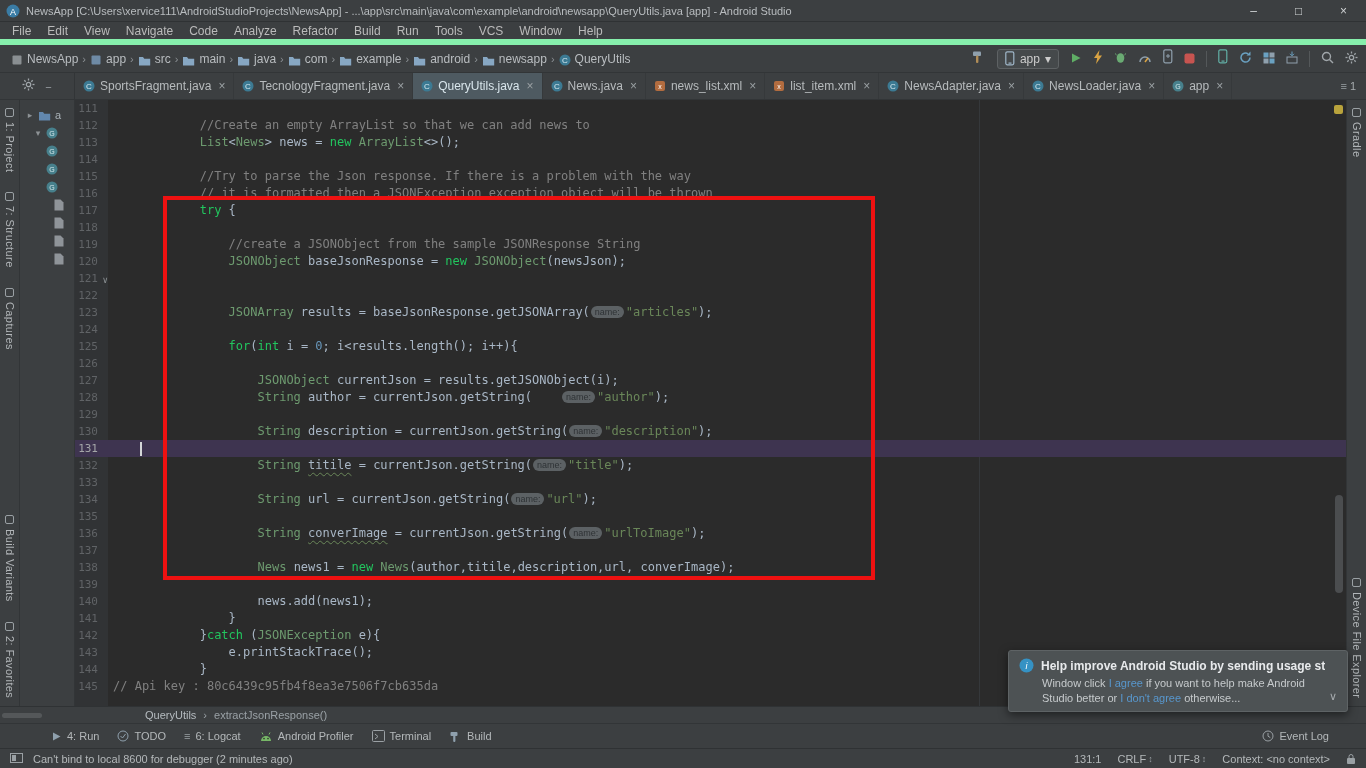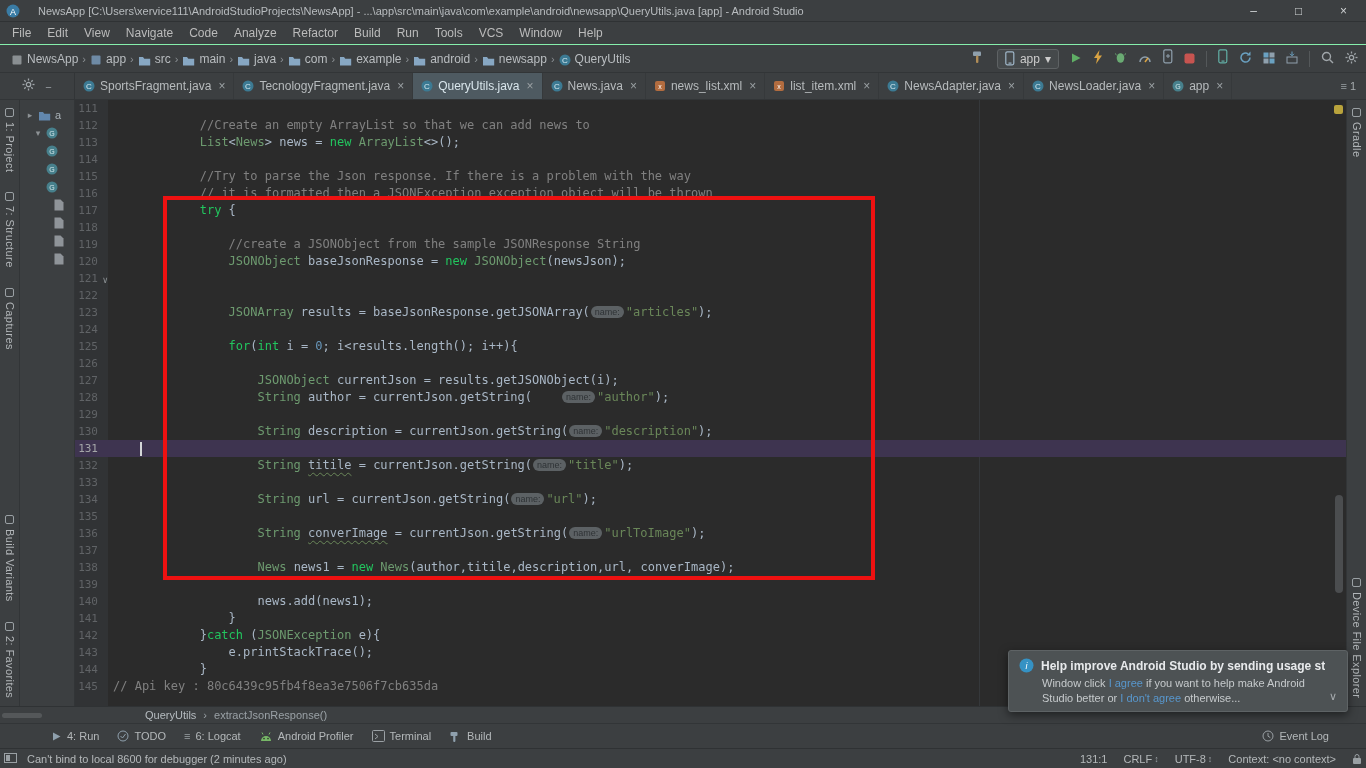--- a/index.html
+++ b/index.html
@@ -4,27 +4,27 @@
 <style>
   *{margin:0;padding:0;box-sizing:border-box}
   html,body{width:1366px;height:768px;overflow:hidden;background:#2b2b2b;
     font-family:"Liberation Sans",sans-serif;-webkit-font-smoothing:antialiased}
   .app{position:relative;width:1366px;height:768px;display:flex;flex-direction:column;
     background:#2b2b2b;color:#bbbec1;overflow:hidden}
 
   
   .titlebar{height:22px;background:#3c3f41;border-bottom:1px solid #2f3234;
     display:flex;align-items:center;padding-left:6px;font-size:11px;color:#b8bcbf;flex:none}
-  .title-text{margin-left:18px;white-space:nowrap;overflow:hidden}
+  .title-text{margin-left:6px;white-space:nowrap;overflow:hidden}
   .win-controls{margin-left:auto;display:flex;height:100%}
   .win-btn{width:45px;display:flex;align-items:center;justify-content:center;
     font-size:12px;color:#cfd2d4}
 
   
-  .menubar{height:23px;background:#3c3f41;border-bottom:1px solid #86efac;
+  .menubar{height:23px;background:#3c3f41;border-bottom:6px solid #86efac;
     display:flex;align-items:center;font-size:12px;color:#bbbbbb;padding-left:4px;flex:none}
   .menu-item{padding:3px 8px;white-space:nowrap}
 
   
   .toolbar{height:28px;background:#3c3f41;border-bottom:1px solid #323537;
     display:flex;align-items:center;padding:0 8px;flex:none}
   .navbar{display:flex;align-items:center;font-size:12px;color:#b9bdc0}
   .crumb{display:flex;align-items:flex-end;gap:4px;padding:2px 3px;white-space:nowrap}
   .crumb-sep{color:#8b9094;font-size:11px;padding:0 1px}
   .toolbar-actions{margin-left:auto;display:flex;align-items:center;gap:11px}
@@ -101,21 +101,21 @@
 
   
   .toolbar-bottom{height:25px;background:#3c3f41;border-top:1px solid #323537;display:flex;
     align-items:center;font-size:11px;color:#b4b8ba;padding:0 28px;flex:none}
   .tw-left{display:flex;align-items:center;height:100%;margin-left:14px}
   .tw-right{margin-left:auto;display:flex;align-items:center;height:100%}
   .twbtn{display:flex;align-items:center;gap:5px;padding:0 9px;height:100%;white-space:nowrap}
 
   
   .statusbar{height:20px;background:#3c3f41;border-top:1px solid #2f3234;display:flex;
-    align-items:center;font-size:11px;color:#b4b8ba;padding:0 4px;gap:10px;flex:none}
+    align-items:center;font-size:11px;color:#b4b8ba;padding:0 10px;gap:10px;flex:none}
   .status-right{margin-left:auto;display:flex;align-items:flex-start;gap:16px;white-space:nowrap}
   .st-item{display:flex;align-items:center;gap:2px}
   .st-arrow{font-size:9px;color:#9aa0a4}
 
   
   .annotation{position:absolute;left:163px;top:196px;width:712px;height:384px;
     border:4px solid #ee1111;z-index:40;pointer-events:none}
   .notification{position:absolute;left:1008px;top:650px;width:340px;height:62px;
     background:#4d5254;border:1px solid #5e6365;border-radius:3px;z-index:70;
     box-shadow:0 3px 10px rgba(0,0,0,.5);padding:7px 10px 6px 10px;font-size:11px;color:#c6cacc}

